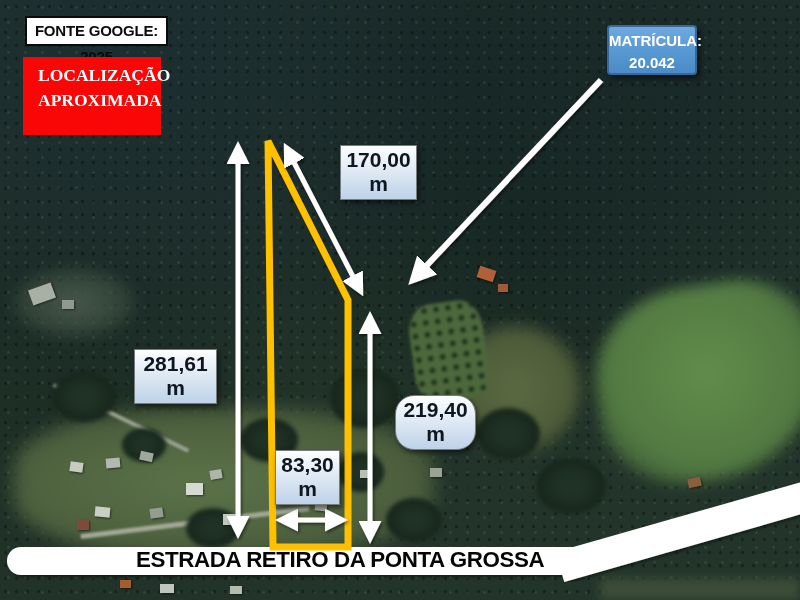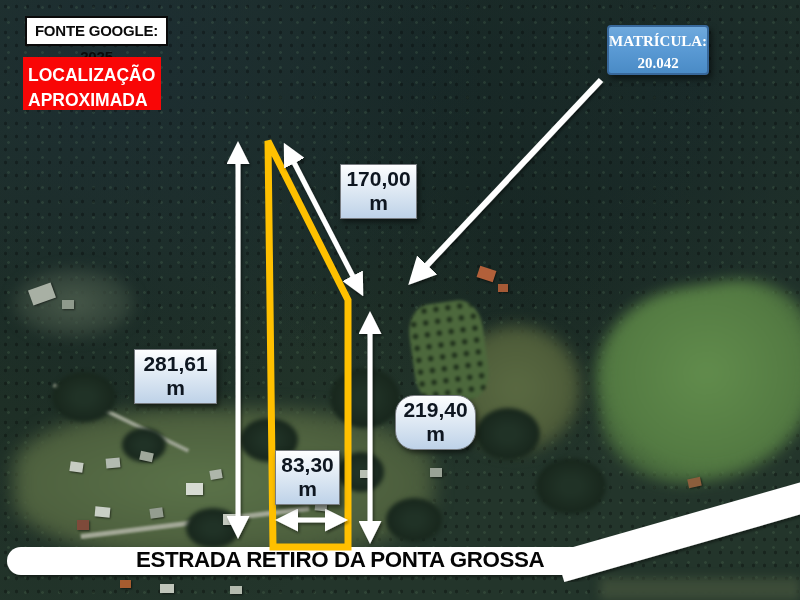--- a/index.html
+++ b/index.html
@@ -39,27 +39,27 @@
     background:radial-gradient(#203226 20%, #17251b 75%);}
   .house{position:absolute;box-shadow:1px 1px 2px rgba(0,0,0,.5);}
   svg.overlay{position:absolute;left:0;top:0;z-index:2;}
   .label{position:absolute;z-index:3;font-weight:bold;text-align:center;}
   .mbox{
     background:linear-gradient(180deg,#fdfeff 0%,#dde8f3 50%,#bed2e8 100%);
     border:1px solid #777b80;box-shadow:2px 3px 5px rgba(0,0,0,.5);
     color:#0e1620;font-size:21px;line-height:24px;padding-top:2px;}
   .fonte{left:25px;top:16px;width:139px;height:26px;background:#fff;border:2px solid #0a0a0a;
     color:#0a0a0a;font-size:15px;line-height:26px;letter-spacing:-0.2px;}
-  .redbox{left:23px;top:57px;width:138px;height:53px;background:#f90606;color:#fff;
-    font-size:17.5px;line-height:25px;text-align:left;padding:6px 0 0 5px;box-sizing:border-box;}
-  .matricula{left:607px;top:25px;width:102px;height:50px;border-radius:4px;
+  .redbox{left:23px;top:57px;width:138px;height:78px;background:#f90606;color:#fff;
+    font-size:17.5px;line-height:25px;text-align:left;padding:6px 0 0 15px;box-sizing:border-box;font-family:Liberation Serif, serif;}
+  .matricula{left:607px;top:25px;width:90px;height:50px;border-radius:4px;
     background:linear-gradient(180deg,#6fa9dd 0%,#5b9bd5 45%,#4a8bc6 100%);
     border:2px solid #38689b;box-shadow:3px 4px 6px rgba(0,0,0,.5);
-    color:#fff;font-size:15px;line-height:22px;padding-top:3px;box-sizing:border-box;font-family:Liberation Serif, serif;}
-  .m170{left:340px;top:164px;width:75px;height:51px;}
+    color:#fff;font-size:15px;line-height:22px;padding-top:3px;box-sizing:border-box;}
+  .m170{left:340px;top:145px;width:75px;height:51px;}
   .m375{left:134px;top:349px;width:81px;height:51px;}
   .m219{left:395px;top:395px;width:79px;height:51px;border-radius:19px;}
   .m67{left:275px;top:450px;width:63px;height:51px;}
   .roadname{left:136px;top:548px;width:352px;color:#050505;font-size:21.5px;
     letter-spacing:-0.4px;white-space:nowrap;transform:scaleX(1.04);transform-origin:left;}
 </style>
 </head>
 <body>
 
 <div class="stage">

